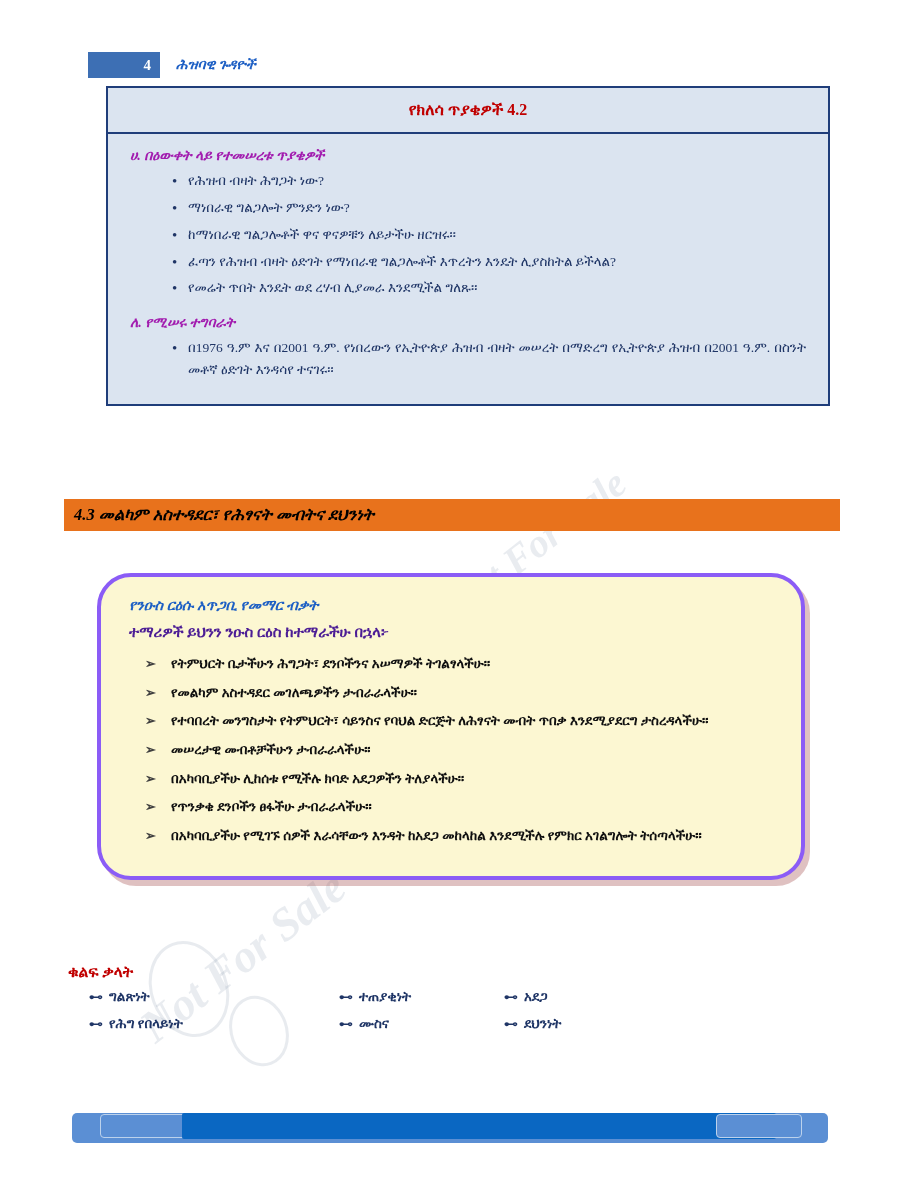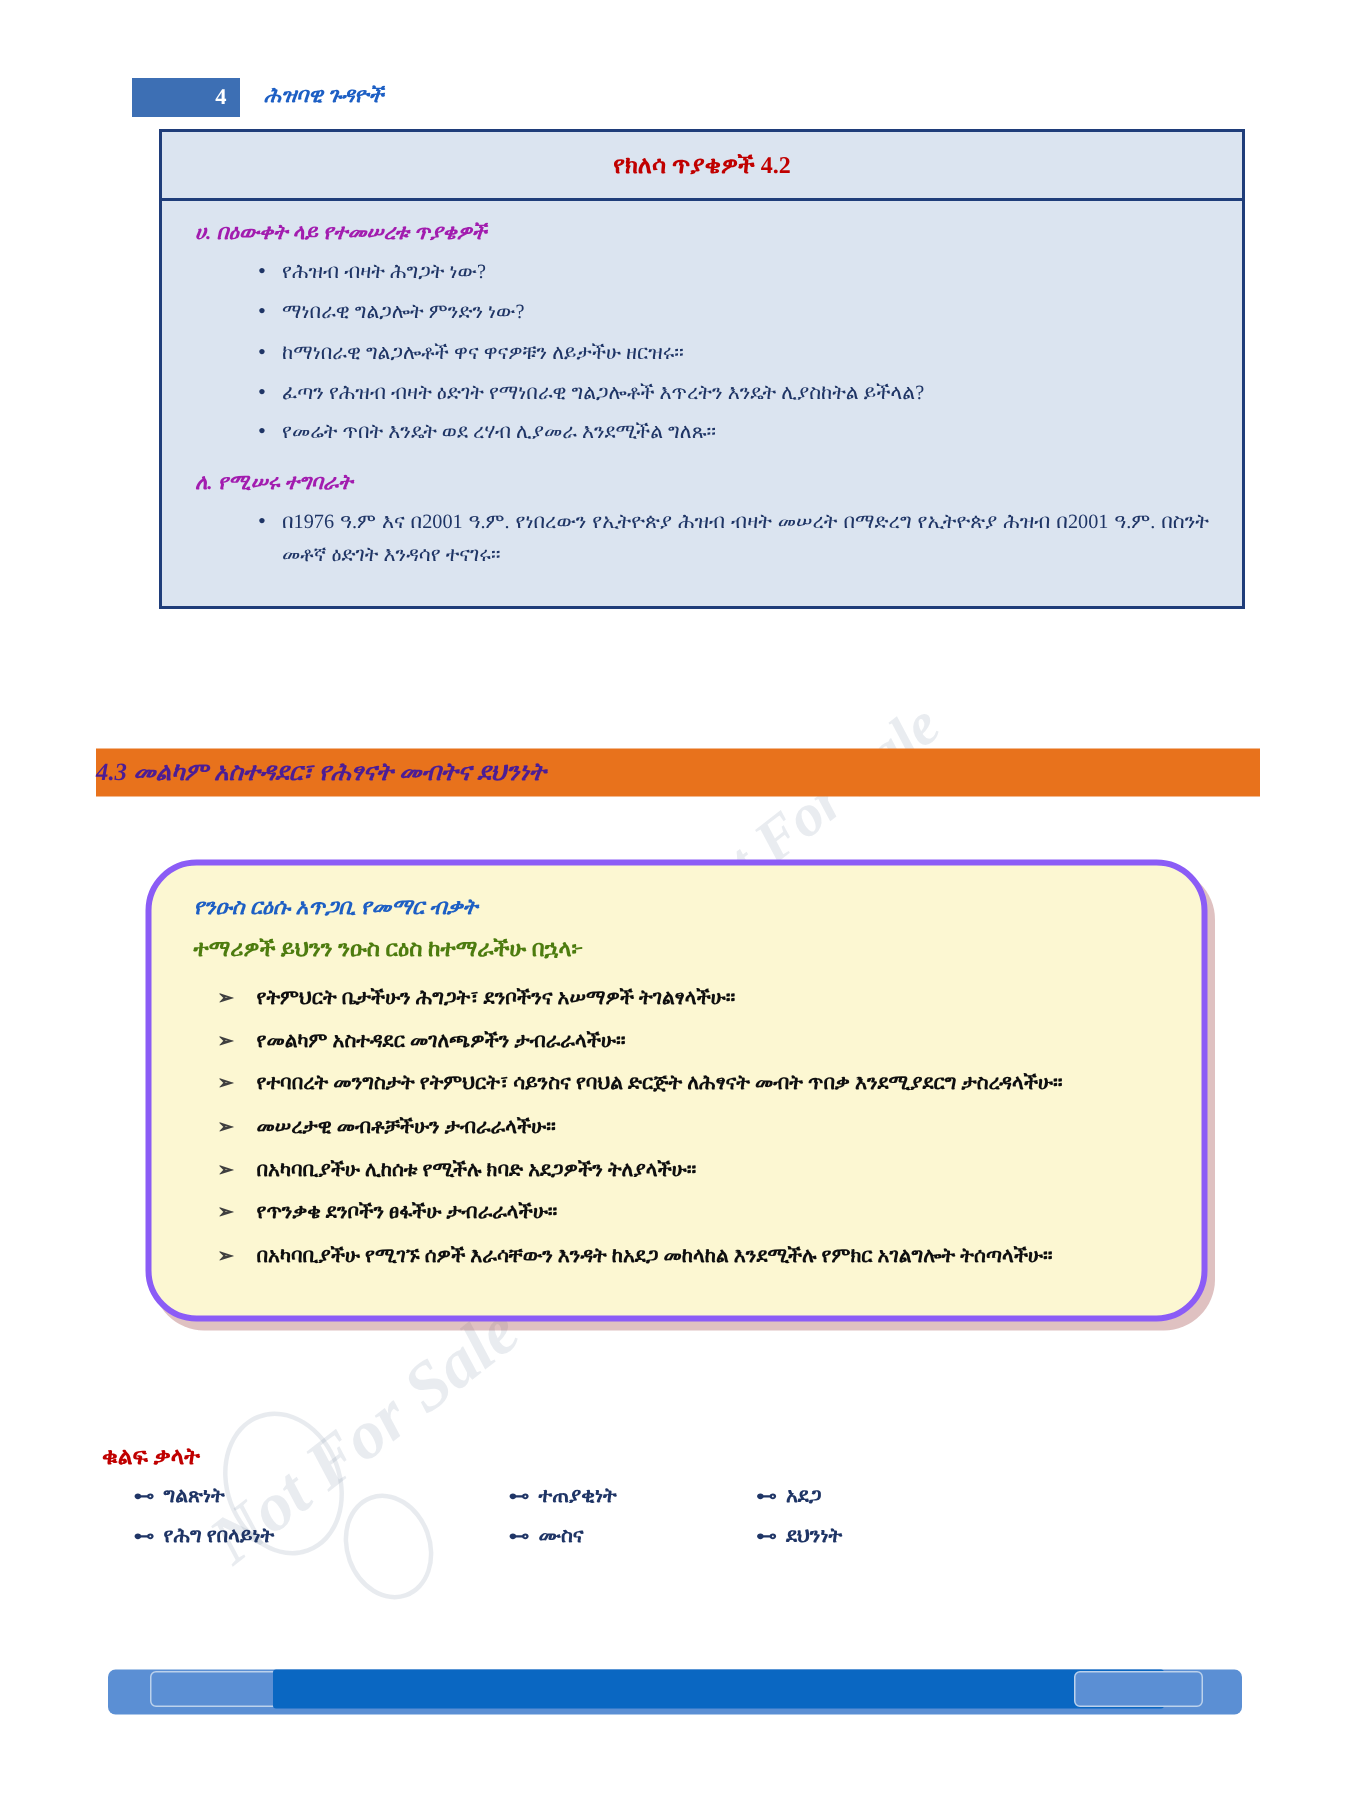--- a/index.html
+++ b/index.html
@@ -150,25 +150,26 @@
     left: 64px;
     top: 499px;
     width: 776px;
     height: 32px;
     background: #e8721c;
     display: flex;
     align-items: center;
     z-index: 10;
   }
   .section-bar-title {
-    color: #4c1d95;
+    color: #000000;
     font-family: "Liberation Serif", serif;
     font-style: italic;
     font-weight: 700;
     font-size: 16.5px;
+    padding-left: 10px;
     white-space: nowrap;
   }
 
   
   .summary-box {
     position: absolute;
     left: 97px;
     top: 573px;
     width: 708px;
     background: #fcf7d2;
@@ -181,21 +182,21 @@
   }
   .sb-title {
     color: #1d5fc4;
     font-family: "Liberation Serif", serif;
     font-style: italic;
     font-weight: 700;
     font-size: 14.5px;
     margin: 0 0 10px 0;
   }
   .sb-subtitle {
-    color: #4d7c0f;
+    color: #4c1d95;
     font-family: "Liberation Serif", serif;
     font-weight: 700;
     font-size: 15px;
     margin: 0 0 12px 0;
   }
   .sb-list {
     list-style: none;
     margin: 0;
     padding: 0 0 0 16px;
   }

